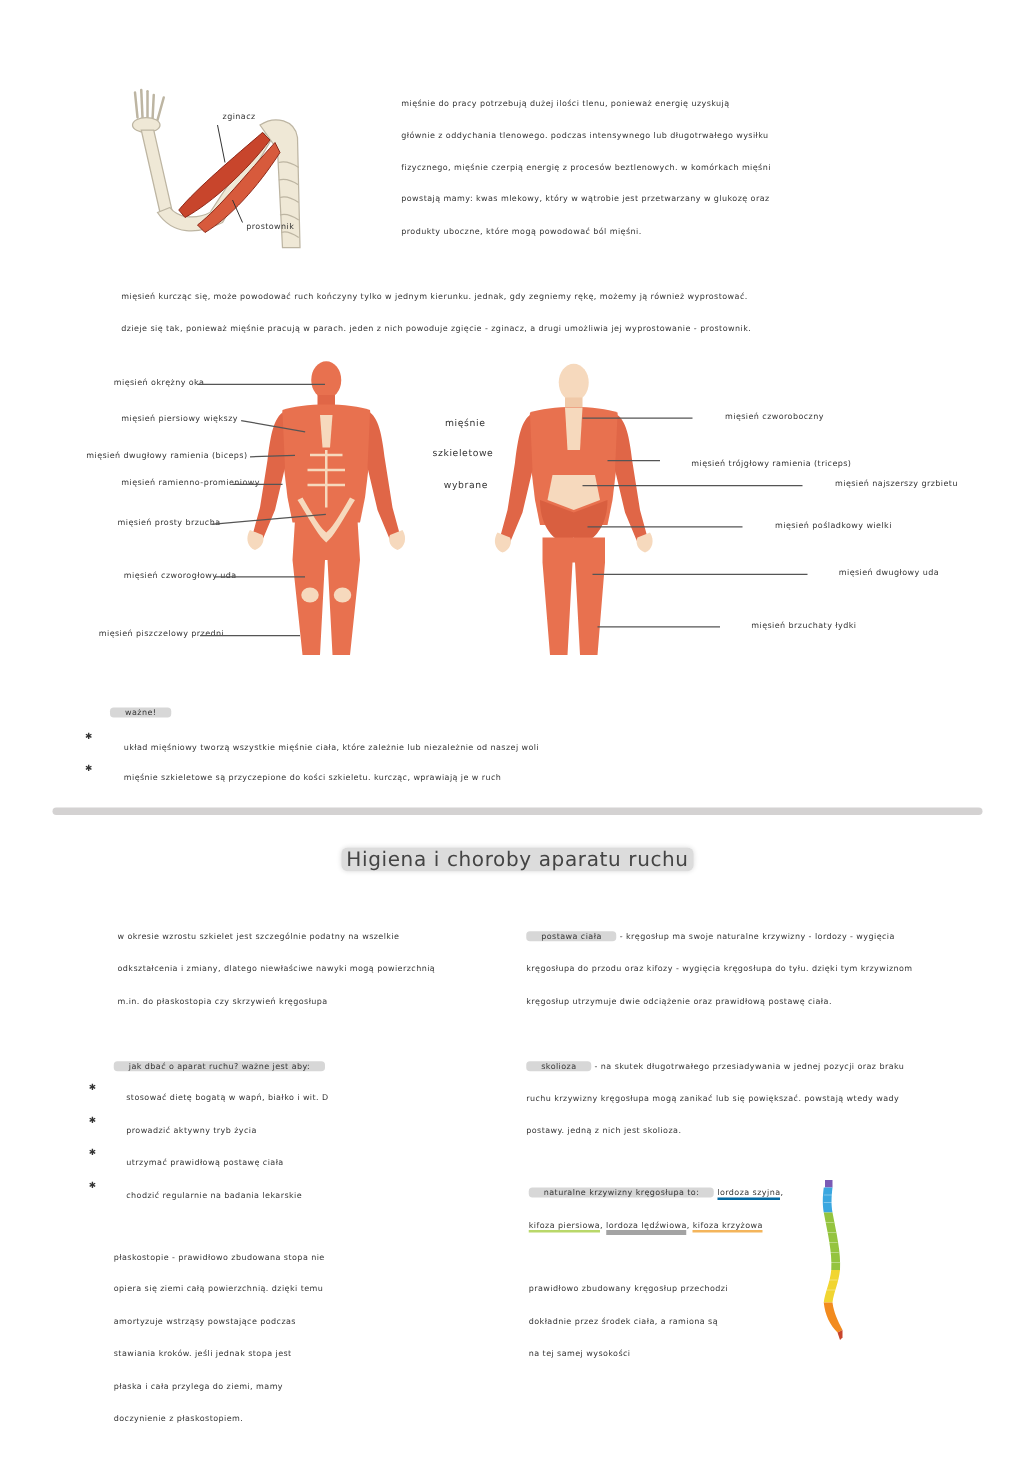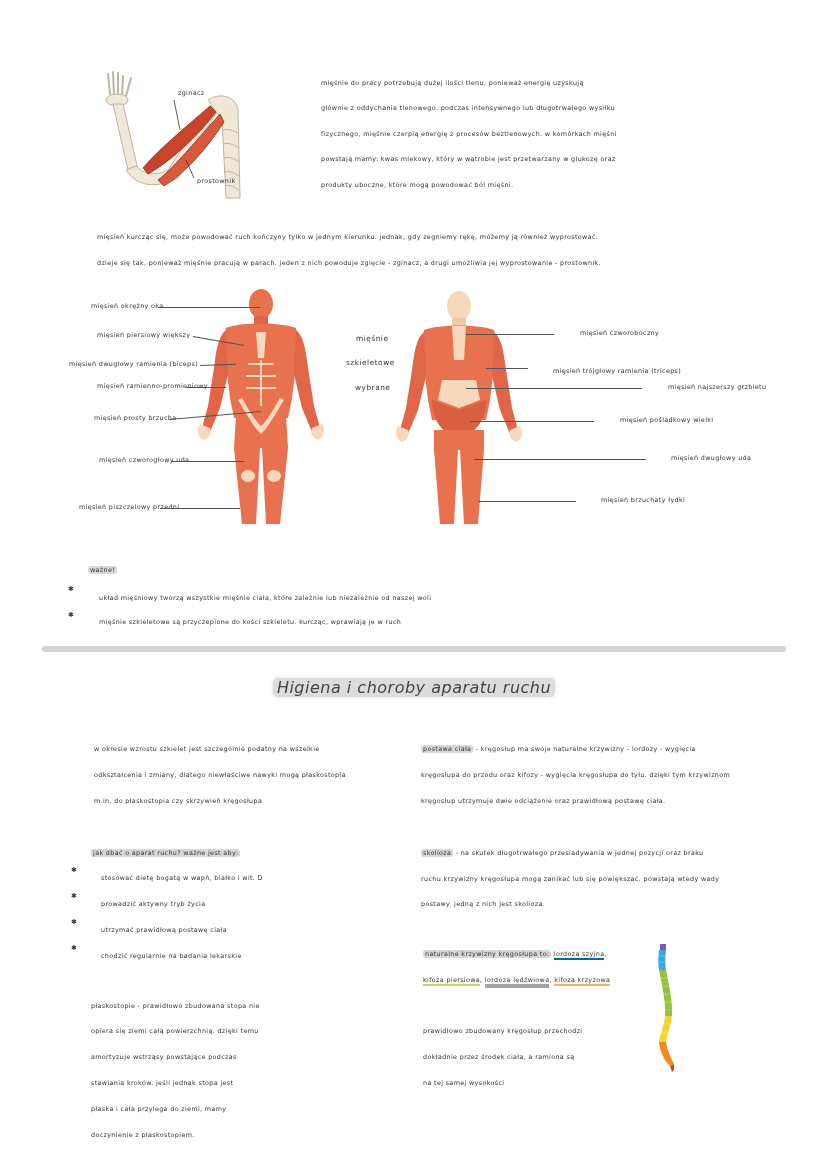--- a/index.html
+++ b/index.html
@@ -1,24 +1,24 @@
 <!DOCTYPE html>
 <html><head>
 <meta charset="utf-8">
 <style>
   html, body { margin: 0; padding: 0; background: #ffffff; }
   body { width: 828px; height: 1171px; position: relative; overflow: hidden;
          font-family: "DejaVu Sans", sans-serif; color: #2b2b2b; }
   .hw { position: absolute; font-size: 6.4px; letter-spacing: 0.35px; white-space: nowrap; color: #333; margin-left: 23px; }
   .hw-md { font-size: 7.4px; letter-spacing: 0.5px; }
   .line { position: absolute; height: 1px; background: #555; transform-origin: 0 0; }
-  .hl { background: #d7d7d7; border-radius: 3px; padding: 0 2px; }
+  .hl { background: #d7d7d7; border-radius: 3px; padding: 0 12px; }
   .bullet { position: absolute; font-size: 7px; color: #333; }
   .divider { position: absolute; left: 42px; top: 646px; width: 744px; height: 6px; background: #d4d2d2; border-radius: 3px; }
-  .title { position: absolute; left: 0; width: 828px; top: 678px; text-align: center; font-size: 16px; color: #444; letter-spacing: 0.5px; font-style: italic; }
+  .title { position: absolute; left: 0; width: 828px; top: 678px; text-align: center; font-size: 16px; color: #444; letter-spacing: 0.5px; }
   .title span { background: #dcdcdc; border-radius: 5px; padding: 0 4px; box-shadow: 0 0 4px #dcdcdc; }
   .ul-blue { border-bottom: 2px solid #0369a1; }
   .ul-green { border-bottom: 2px solid #b9d86a; }
   .ul-yellow { border-bottom: 4px solid #a3a3a3; }
   .ul-orange { border-bottom: 2px solid #f4b55c; }
   svg { position: absolute; }
 </style>
 </head>
 <body>
 
@@ -152,21 +152,21 @@
   <div class="hw" style="left:76px;top:594px">układ mięśniowy tworzą wszystkie mięśnie ciała, które zależnie lub niezależnie od naszej woli</div>
   <div class="bullet" style="left:68px;top:611px">✱</div>
   <div class="hw" style="left:76px;top:618px">mięśnie szkieletowe są przyczepione do kości szkieletu. kurcząc, wprawiają je w ruch</div>
 </div>
 
 <div class="divider"></div>
 <div class="title"><span>Higiena i choroby aparatu ruchu</span></div>
 
 <div>
   <div class="hw" style="left:71px;top:745px">w okresie wzrostu szkielet jest szczególnie podatny na wszelkie</div>
-  <div class="hw" style="left:71px;top:771px">odkształcenia i zmiany, dlatego niewłaściwe nawyki mogą płaskostopia</div>
+  <div class="hw" style="left:71px;top:771px">odkształcenia i zmiany, dlatego niewłaściwe nawyki mogą powierzchnią</div>
   <div class="hw" style="left:71px;top:797px">m.in. do płaskostopia czy skrzywień kręgosłupa</div>
 </div>
 
 <div>
   <div class="hw" style="left:398px;top:745px"><span class="hl">postawa ciała</span><span> - kręgosłup ma swoje naturalne krzywizny - lordozy - wygięcia</span></div>
   <div class="hw" style="left:398px;top:771px">kręgosłupa do przodu oraz kifozy - wygięcia kręgosłupa do tyłu. dzięki tym krzywiznom</div>
   <div class="hw" style="left:398px;top:797px">kręgosłup utrzymuje dwie odciążenie oraz prawidłową postawę ciała.</div>
 </div>
 
 <div>

